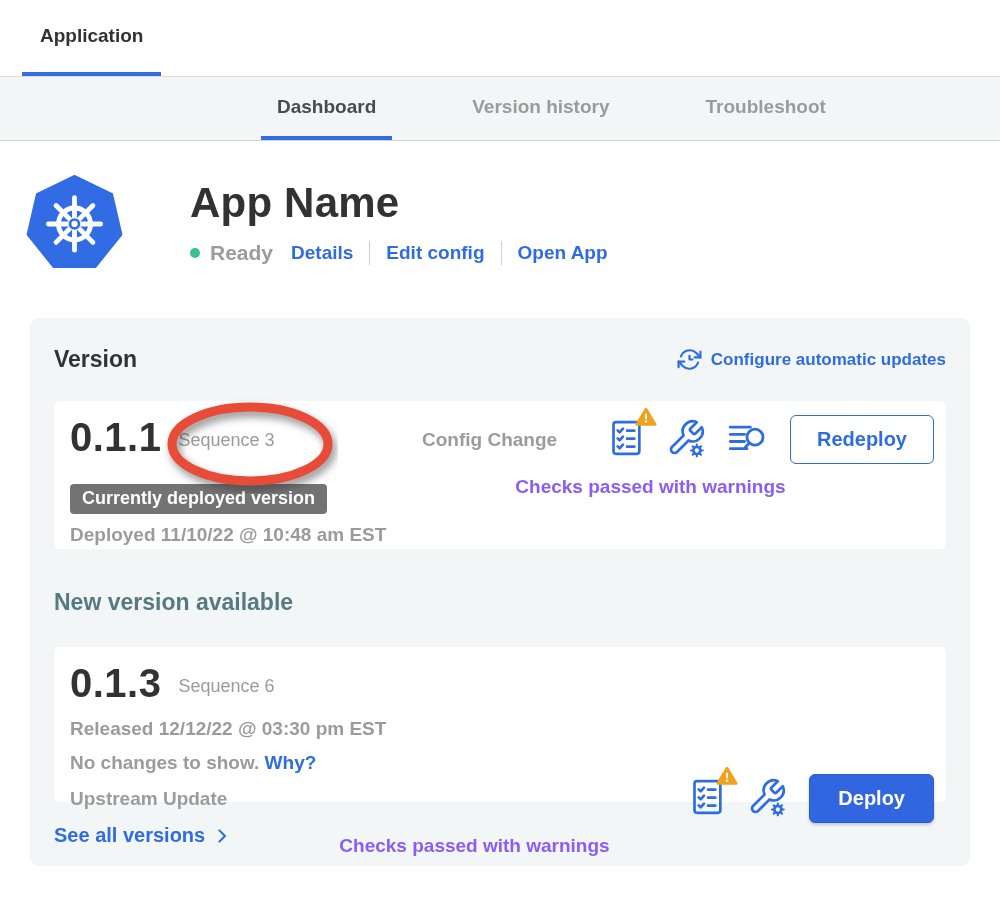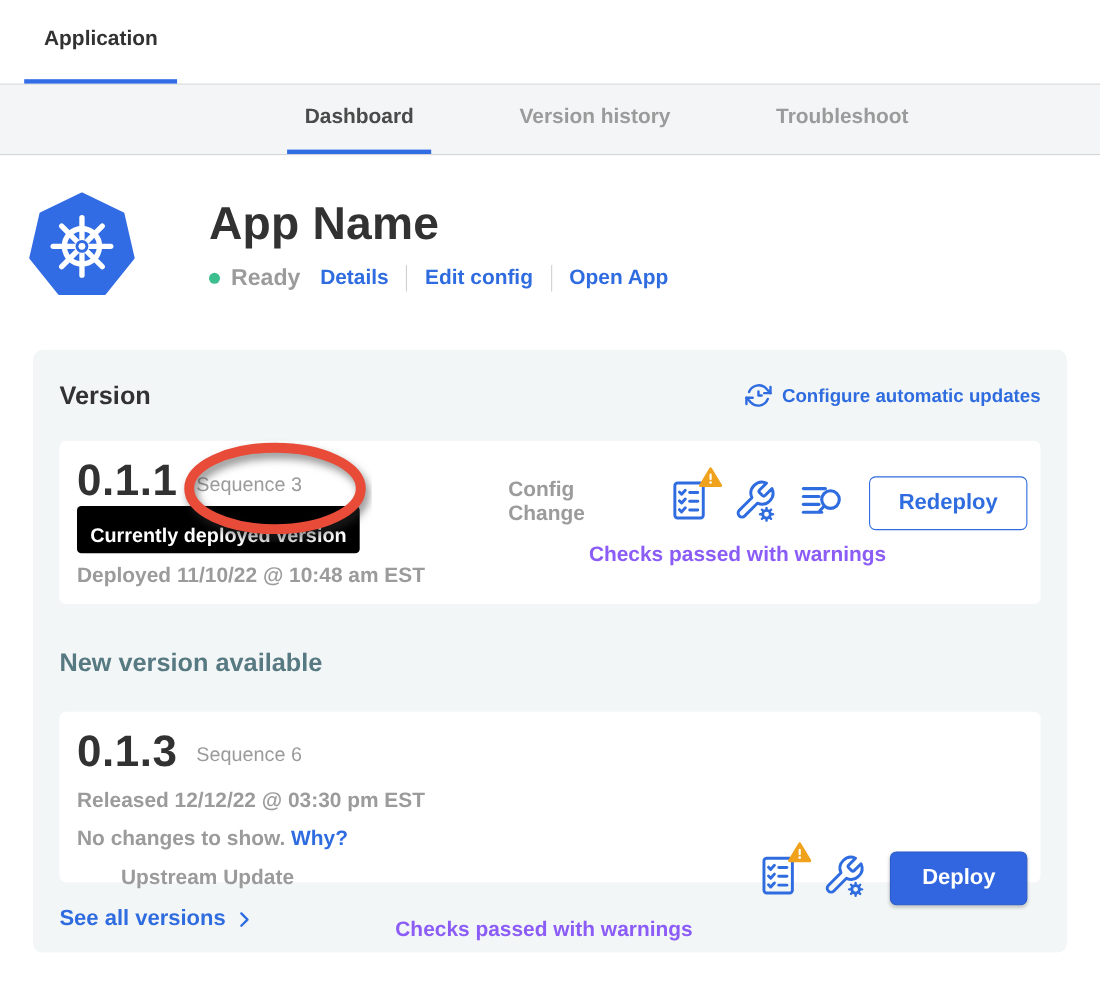--- a/index.html
+++ b/index.html
@@ -58,32 +58,32 @@
     padding:14px 12px 16px 16px;
   }
   .card-current { margin-top:28px; height:148px; }
   .card-available { margin-top:31px; height:155px;flex-direction:column; }
 
   .vc-left { width:352px; flex:0 0 auto; position:relative; }
   .ver-row { display:flex; align-items:center; }
   .ver-num { font-size:40px; font-weight:700; color:#323232; letter-spacing:.5px; }
   .ver-seq { font-size:18px; color:#9b9b9b; margin-left:17px; margin-top:6px; }
   .deployed-badge {
-    display:inline-block; margin-top:0; background:#000000; color:#fff;
-    font-size:18px; font-weight:700; padding:17px 12px 5px; border-radius:4px;
+    display:inline-block; margin-top:24px; background:#737373; color:#fff;
+    font-size:18px; font-weight:700; padding:4px 12px 5px; border-radius:4px;
   }
   .meta-line { margin-top:10px; font-size:19px; font-weight:700; color:#9b9b9b; }
   .meta-line .why { color:#2f6cdf; cursor:pointer; }
   .card-available .meta-line { font-weight:700; margin-top:12px; }
 
   .annotation-ellipse {
     position:absolute; left:92px; top:-16px; width:176px; height:94px; pointer-events:none;
   }
 
-  .vc-right { flex:1; display:flex; flex-direction:column; justify-content:center;margin-left:40px; }
+  .vc-right { flex:1; display:flex; flex-direction:column; justify-content:flex-start; }
   .vc-main { display:flex; align-items:center; }
   .src-label { font-size:19px; font-weight:700; color:#9b9b9b; }
   .icon-group { margin-left:auto; display:flex; align-items:center; }
   .icon-wrap { position:relative; margin-left:20px; cursor:pointer; }
   .warn-badge { position:absolute; top:-10px; right:-11px; }
   .vc-status {
     margin-top:12px; text-align:center; padding-right:55px;
     font-size:19px; font-weight:700; color:#8b5cf6;
   }
 

